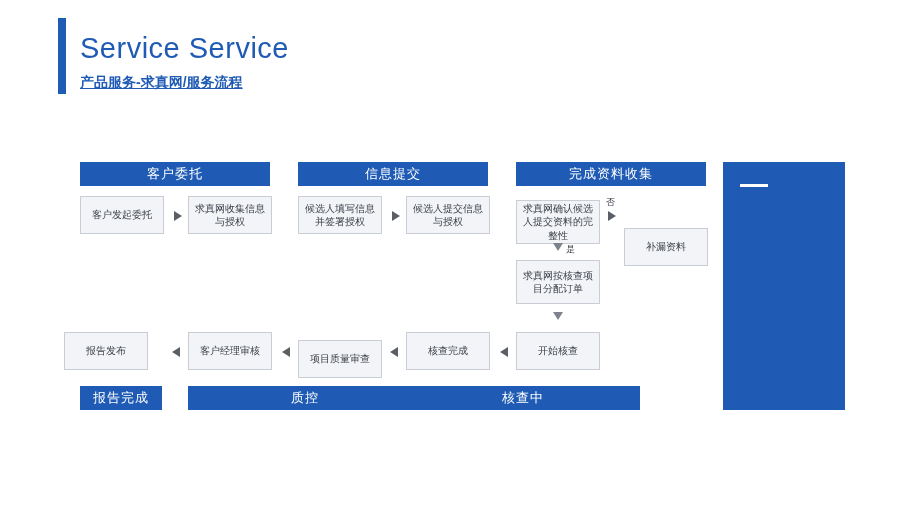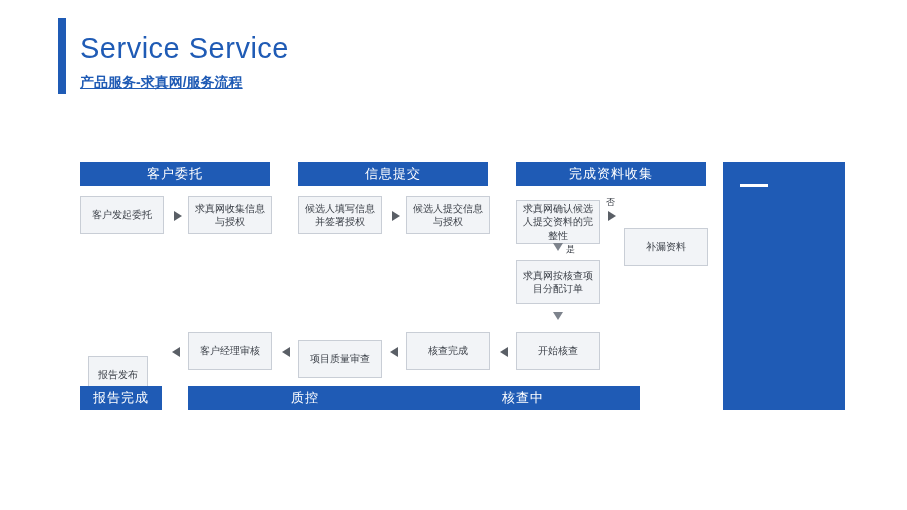--- a/index.html
+++ b/index.html
@@ -191,21 +191,21 @@
 </div>
 <div class="arrow-l" style="left:390px; top:347px;"></div>
 <div class="node" style="left:298px; top:340px; width:84px; height:38px;">
   <span>项目质量审查</span>
 </div>
 <div class="arrow-l" style="left:282px; top:347px;"></div>
 <div class="node" style="left:188px; top:332px; width:84px; height:38px;">
   <span>客户经理审核</span>
 </div>
 <div class="arrow-l" style="left:172px; top:347px;"></div>
-<div class="node" style="left:88px; top:332px; width:60px; height:38px;margin-top:24px;">
+<div class="node" style="left:64px; top:332px; width:84px; height:38px;">
   <span>报告发布</span>
 </div>
 
 <div class="band" style="left:80px; top:386px; width:82px; height:24px;">报告完成</div>
 <div class="band" style="left:188px; top:386px; width:234px; height:24px;text-align:center;">质控</div>
 <div class="band" style="left:406px; top:386px; width:234px; height:24px;">核查中</div>
 
 <div id="note-panel">
   <div id="note-rule"></div>
 </div>

